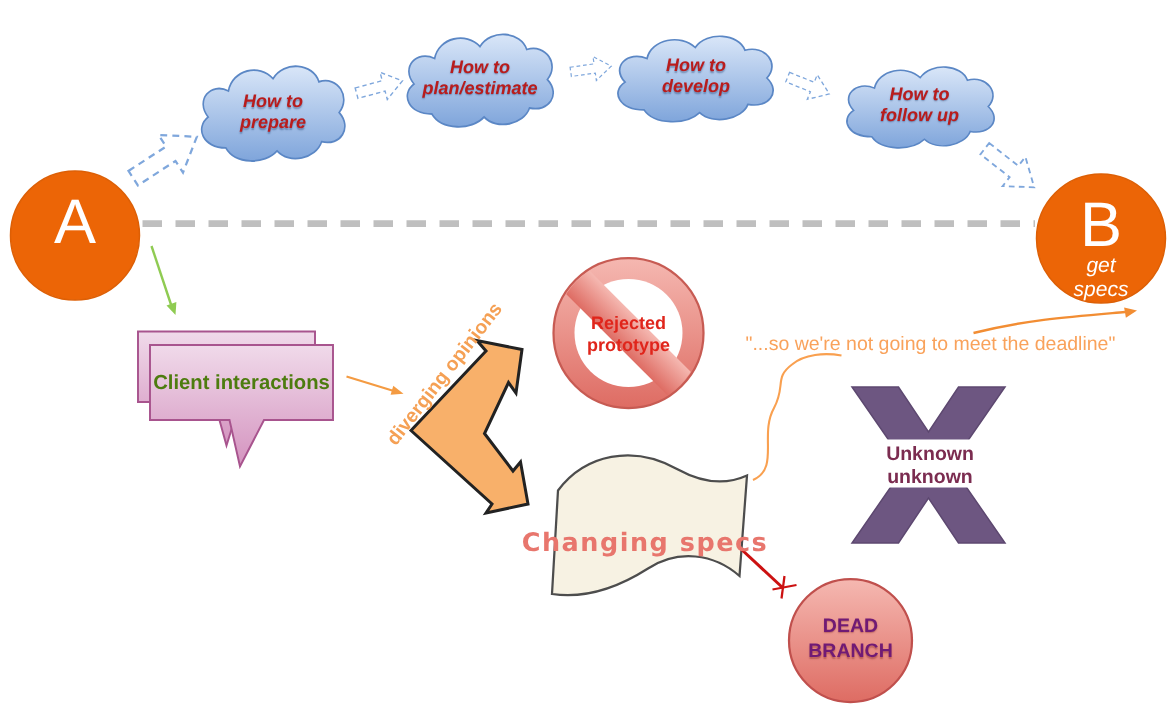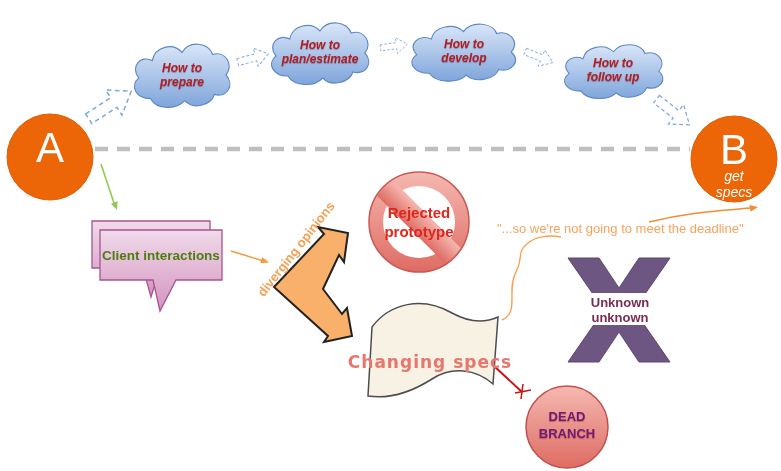--- a/index.html
+++ b/index.html
@@ -9,21 +9,21 @@
   .t{position:absolute;transform:translate(-50%,-50%);white-space:pre-line;text-align:center;
      font-family:"Liberation Sans", sans-serif;}
   .t-left{position:absolute;white-space:nowrap;font-family:"Liberation Sans", sans-serif;}
   .cloud-label{color:#b91c1c;font-weight:bold;font-style:italic;font-size:12px;line-height:1.2;
                text-shadow:0 1px 1px rgba(40,70,120,.45);}
   .node-letter{color:#fff;font-size:42px;font-weight:400;line-height:1;}
   .node-caption{color:#fff;font-size:14px;font-style:italic;font-weight:500;}
   .bubble-label{color:#4d7c0f;font-weight:bold;font-size:13.5px;}
   .rot-label{color:#F5A054;font-weight:bold;font-size:13px;
              transform:translate(-50%,-50%) rotate(-52deg);}
-  .rejected-label{color:#E0251B;font-weight:bold;font-size:15px;line-height:1.25;}
+  .rejected-label{color:#E0251B;font-weight:bold;font-size:12px;line-height:1.25;}
   .quote-label{color:#F9A25B;font-size:13px;}
   .unknown-label{color:#7B2C50;font-weight:bold;font-size:13px;line-height:1.18;}
   .specs-label{color:#E8766D;font-weight:bold;font-size:17px;letter-spacing:1px;
                font-family:"DejaVu Sans", sans-serif;}
   .dead-label{color:#701a75;font-weight:bold;font-size:13px;line-height:1.3;
               text-shadow:0 1px 1px rgba(120,30,30,.4);}
 </style>
 </head>
 <body>
 

